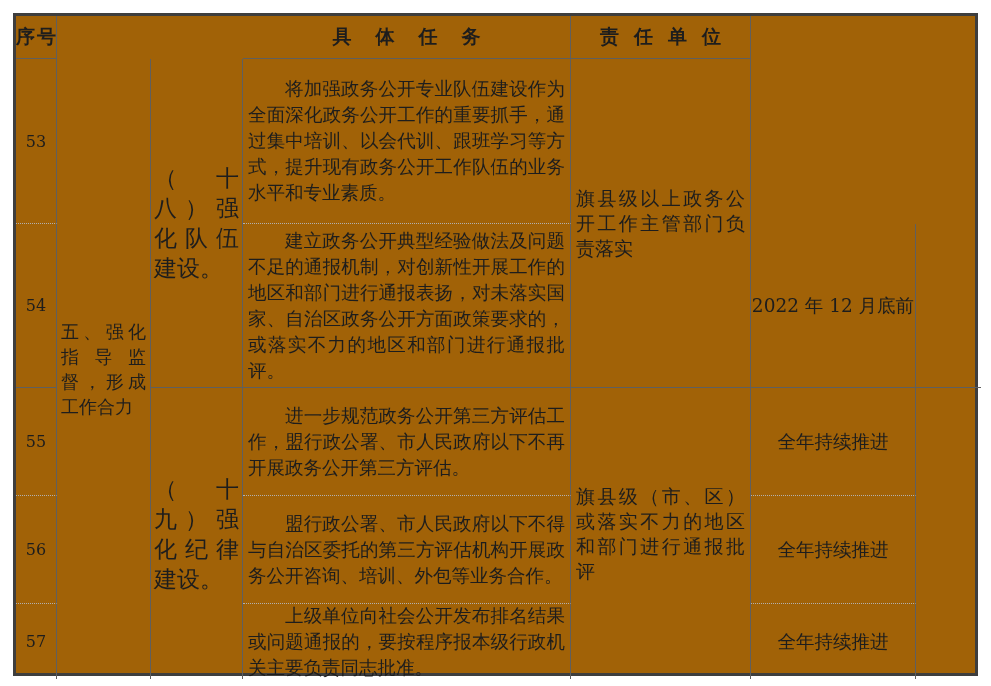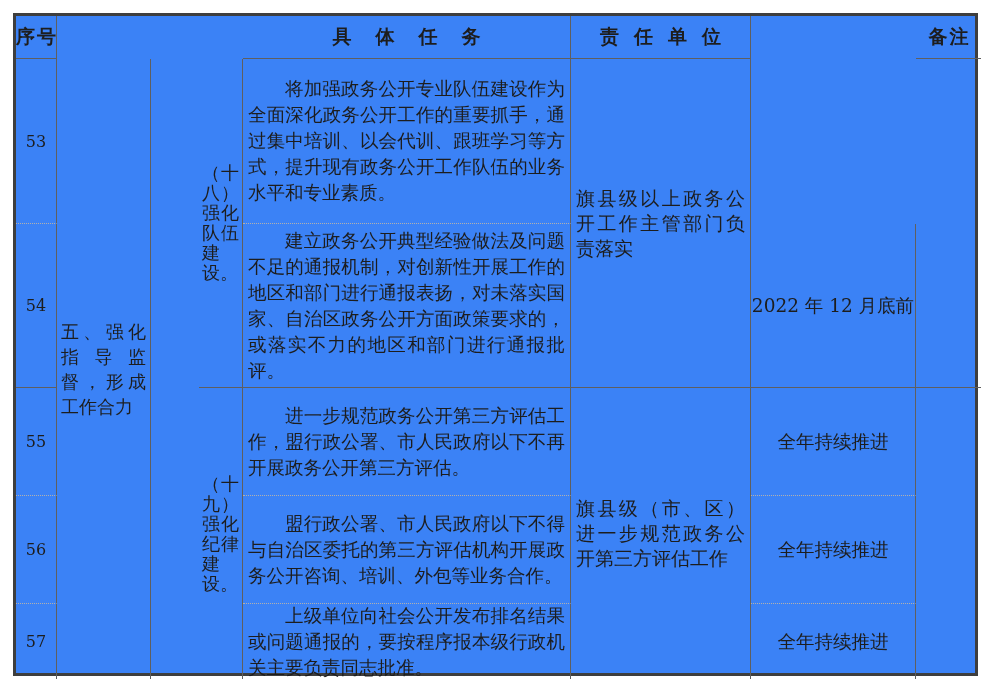--- a/index.html
+++ b/index.html
@@ -11,62 +11,59 @@
   *{box-sizing:border-box;margin:0;padding:0;}
   html,body{width:991px;height:686px;background:#ffffff;overflow:hidden;}
   body{font-family:"DejaVu Serif","Liberation Serif",serif;color:var(--ink);}
   .page{position:relative;width:991px;height:686px;background:#fff;}
   .tbl{
     position:absolute;left:13px;top:13px;width:965px;height:663px;
     display:grid;
     grid-template-columns:41px 94px 92px 328px 180px 165px 65px;
     grid-template-rows:43px 165px 164px 108px 108px 75px;
     border:3px solid var(--outer);
-    background:#3b82f6;
+    background:#a16207;
   }
   .cell{
     border-right:1px solid var(--inner);
     border-bottom:1px solid var(--inner);
     display:flex;align-items:center;justify-content:center;
     overflow:hidden;
   }
   .no-r{border-right:none;}
   .no-b{border-bottom:none;align-items:center;}
   .dot-b{border-bottom:1px dotted var(--dot);align-items:center;}
   .hd{font-weight:bold;font-size:19px;}
   .hd .sp{letter-spacing:15px;margin-right:-15px;white-space:nowrap;}
   .hd .sp-wide{letter-spacing:24px;margin-right:-24px;white-space:nowrap;}
   .hd .sp-sm{letter-spacing:2px;margin-right:-2px;white-space:nowrap;}
   .num{font-size:16px;}
   .just{justify-content:flex-start;}
   .just .txt{width:100%;text-align:justify;text-justify:inter-character;}
   .cat{padding:0 4px;font-size:18px;line-height:25px;}
-  .tname{padding:0 3px;font-size:18px;line-height:20px;margin-left:48px;}
+  .tname{padding:0 3px;font-size:23px;line-height:30px;}
   .task{padding:0 5px;font-size:18.5px;line-height:26px;}
   .task .txt{text-indent:2em;}
   .resp{padding:0 5px;font-size:19px;line-height:25px;}
   .time{font-size:18.5px;white-space:nowrap;}
 </style>
 </head>
 <body>
 
 <div class="page">
   <div class="tbl">
 
     <div class="cell hd" style="grid-area:1/1">
         <span class="sp-sm">序号</span>
       </div>
     <div class="cell hd" style="grid-area:1/4">
         <span class="sp-wide">具体任务</span>
       </div>
     <div class="cell hd" style="grid-area:1/5">
         <span class="sp">责任单位</span>
-      </div>
-    <div class="cell hd no-r" style="grid-area:1/7">
-        <span class="sp-sm">备注</span>
       </div>
 
     <div class="cell num dot-b" style="grid-area:2/1">53</div>
     <div class="cell just cat no-b" style="grid-area:2/2/7/3">
         <div class="txt">五、强化指导监督，形成工作合力</div>
       </div>
     <div class="cell just tname" style="grid-area:2/3/4/4">
         <div class="txt">（十八）强化队伍建设。</div>
       </div>
     <div class="cell just task dot-b" style="grid-area:2/4">
@@ -84,21 +81,21 @@
     <div class="cell time" style="grid-area:3/6">2022 年 12 月底前</div>
 
     <div class="cell num dot-b" style="grid-area:4/1">55</div>
     <div class="cell just tname no-b" style="grid-area:4/3/7/4">
         <div class="txt">（十九）强化纪律建设。</div>
       </div>
     <div class="cell just task dot-b" style="grid-area:4/4">
         <div class="txt">进一步规范政务公开第三方评估工作，盟行政公署、市人民政府以下不再开展政务公开第三方评估。</div>
       </div>
     <div class="cell just resp no-b" style="grid-area:4/5/7/6">
-        <div class="txt">旗县级（市、区）进一步规范政务公开第三方评估工作</div>
+        <div class="txt">旗县级（市、区）或落实不力的地区和部门进行通报批评</div>
       </div>
     <div class="cell time dot-b" style="grid-area:4/6">全年持续推进</div>
     <div class="cell no-r no-b" style="grid-area:4/7/7/8"></div>
 
     <div class="cell num dot-b" style="grid-area:5/1">56</div>
     <div class="cell just task dot-b" style="grid-area:5/4">
         <div class="txt">盟行政公署、市人民政府以下不得与自治区委托的第三方评估机构开展政务公开咨询、培训、外包等业务合作。</div>
       </div>
     <div class="cell time dot-b" style="grid-area:5/6">全年持续推进</div>
 

